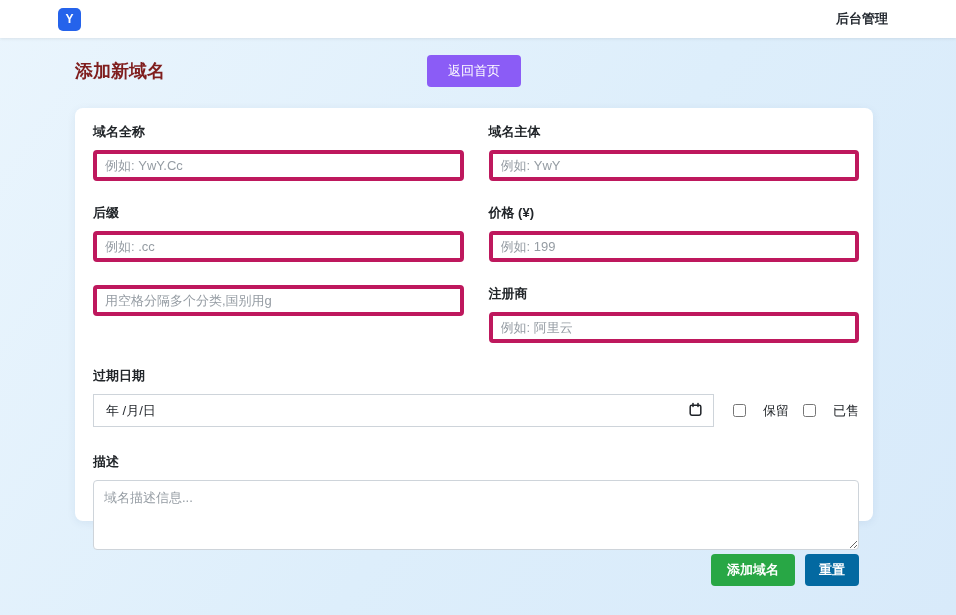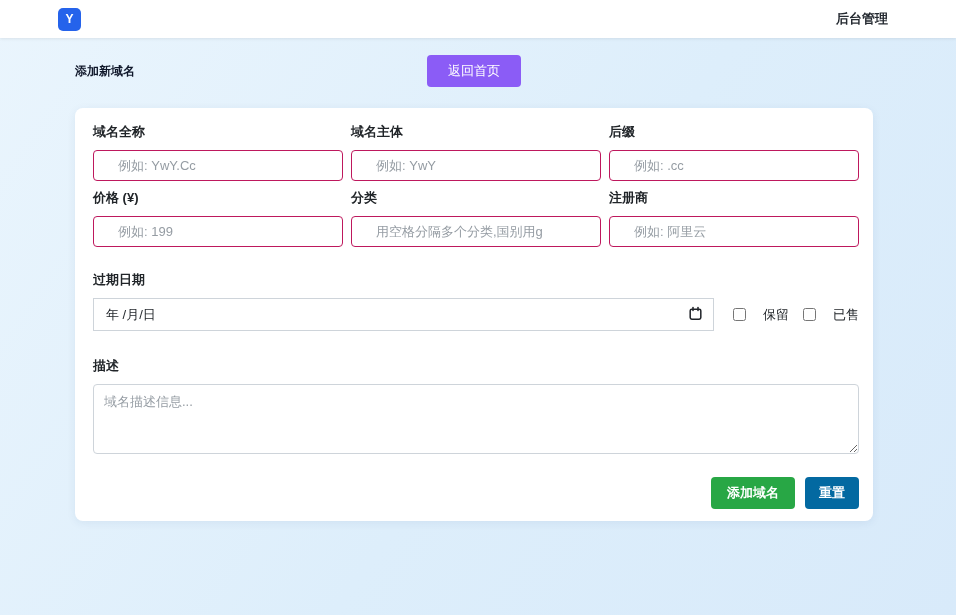--- a/index.html
+++ b/index.html
@@ -23,52 +23,52 @@
     display: flex; align-items: center; justify-content: center;
     cursor: pointer;
   }
   .admin-label { font-size: 13px; font-weight: 700; color: #252a31; }
 
   
   .main { padding: 17px 83px 0 75px; }
   .page-header {
     display: grid; grid-template-columns: 1fr auto 1fr; align-items: center;
   }
-  .page-title { font-size: 12px; font-weight: 700; color: #0f172a; }
+  .page-title { font-size: 18px; font-weight: 700; color: #7f1d1d; }
   .header-right { text-align: right; }
 
   .btn {
     border: none; border-radius: 4px; color: #ffffff;
     font-size: 13px; cursor: pointer;
     font-family: inherit;
   }
   .btn-back { background: #8b5cf6; padding: 7px 21px; }
   .btn-logout { background: #dc3545; padding: 7px 13px; font-weight: 700; }
   .btn-submit { background: #28a745; padding: 7px 16px; font-weight: 700; }
   .btn-reset { background: #0369a1; padding: 7px 14px; font-weight: 700; }
 
   
   .card {
     margin-top: 21px; background: #ffffff; border-radius: 8px;
     box-shadow: 0 2px 10px rgba(20, 60, 110, 0.07);
     padding: 15px 14px 18px 18px;
     height: 413px;
   }
   .grid3 {
-    display: grid; grid-template-columns: 1fr 1fr 1fr;
-    column-gap: 25px; row-gap: 23px; gap: 8px;
+    display: grid; grid-template-columns: 1fr 1fr;
+    column-gap: 25px; row-gap: 23px;
   }
   .field-label {
     display: block; font-size: 13px; font-weight: 700; color: #212529;
     margin-bottom: 9px;
   }
   .text-input {
     width: 100%; height: 31px;
-    border: 1px solid #be185d; border-radius: 4px;
-    padding: 5px 24px; font-size: 13px; color: #212529;
+    border: 4px solid #be185d; border-radius: 4px;
+    padding: 5px 8px; font-size: 13px; color: #212529;
     font-family: inherit; background: #ffffff; outline: none;
   }
   .text-input::placeholder, textarea::placeholder { color: #959ca3; opacity: 1; }
 
   .expiry-section { margin-top: 24px; }
   .expiry-row { display: flex; align-items: center; }
   .date-input {
     width: 665px; height: 33px;
     border: 1px solid #ced4da; border-radius: 0;
     padding: 0 10px 0 12px; font-size: 13px; color: #1f2328;
@@ -86,21 +86,21 @@
   .chk input { width: 13px; height: 13px; margin: 0; cursor: pointer; }
 
   .desc-section { margin-top: 26px; }
   .desc-textarea {
     width: 100%; height: 70px;
     border: 1px solid #ced4da; border-radius: 4px;
     padding: 8px 10px; font-size: 13px; color: #212529;
     font-family: inherit; outline: none; resize: both;
   }
   .actions {
-    margin-top: 19px; display: flex; justify-content: flex-end; gap: 10px;
+    display: flex; justify-content: flex-end; gap: 10px;
   }
   .cal-icon { flex: 0 0 auto; }
 </style>
 </head>
 <body>
 
 <div class="navbar">
   <div class="logo">Y</div>
   <div class="admin-label">后台管理</div>
 </div>
@@ -125,21 +125,20 @@
       </div>
       <div class="field">
         <label class="field-label">后缀</label>
         <input class="text-input" type="text" placeholder="例如: .cc" style="">
       </div>
       <div class="field">
         <label class="field-label">价格 (¥)</label>
         <input class="text-input" type="text" placeholder="例如: 199" style="">
       </div>
       <div class="field">
-        <label class="field-label">分类</label>
         <input class="text-input" type="text" placeholder="用空格分隔多个分类,国别用g" style="">
       </div>
       <div class="field">
         <label class="field-label">注册商</label>
         <input class="text-input" type="text" placeholder="例如: 阿里云" style="">
       </div>
     </div>
 
     <div class="expiry-section">
       <label class="field-label">过期日期</label>

